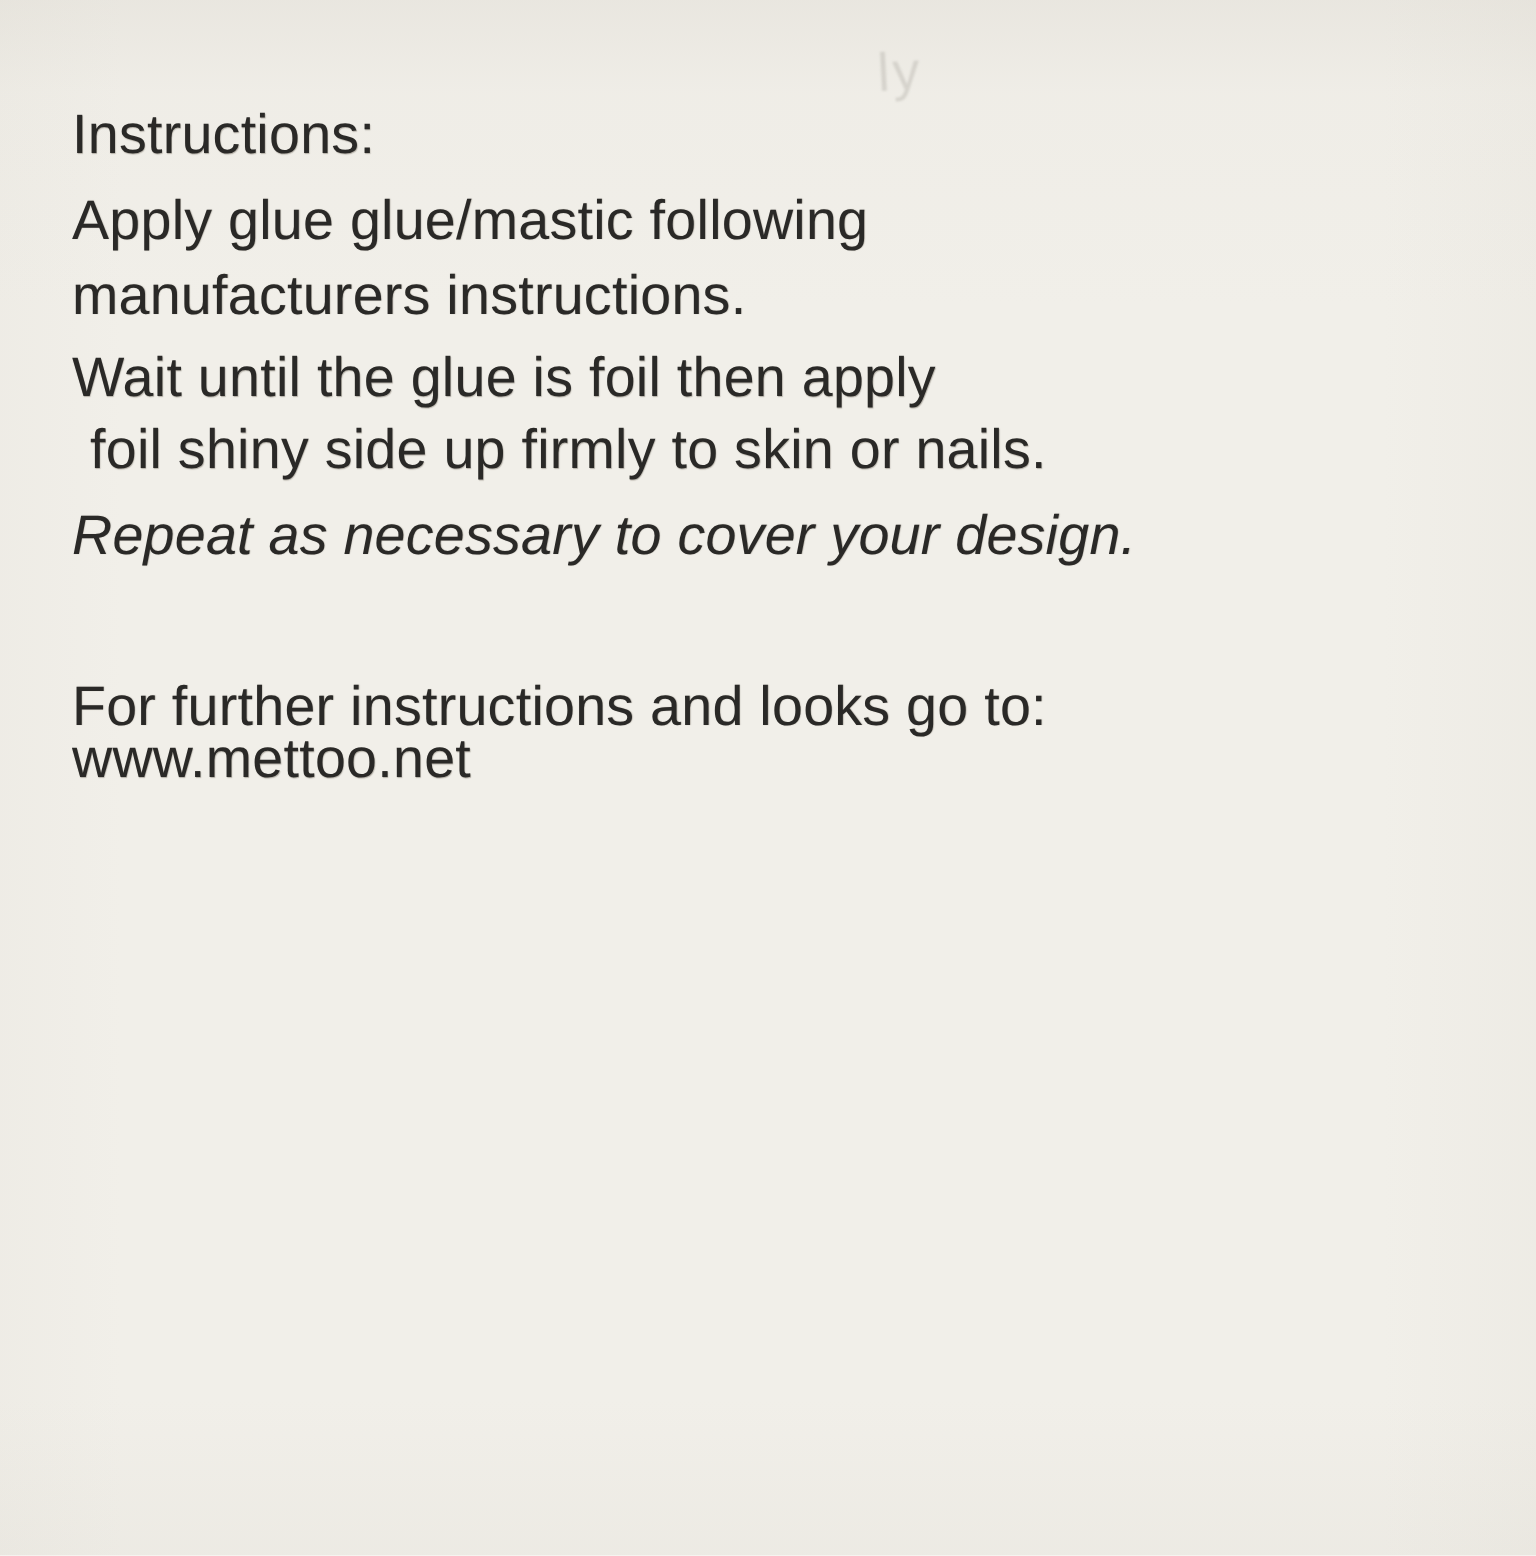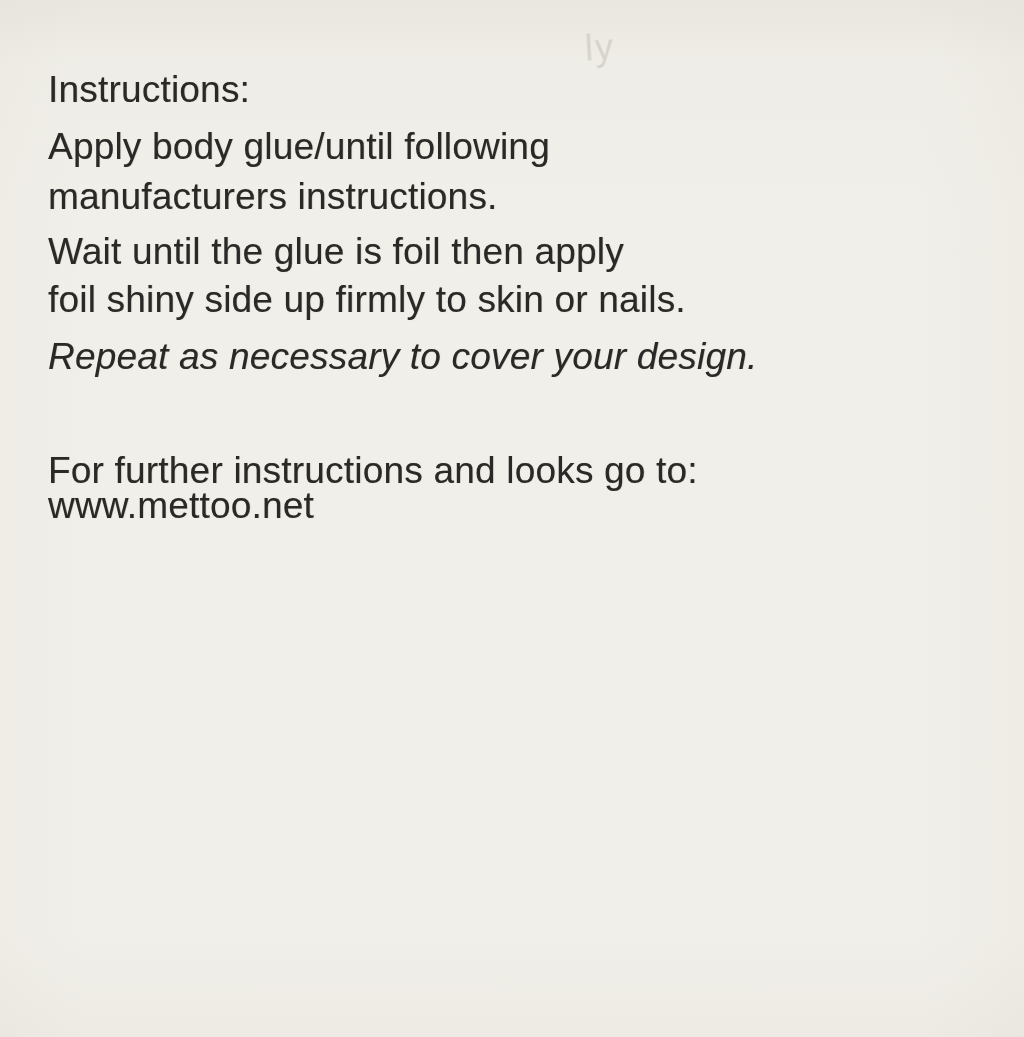--- a/index.html
+++ b/index.html
@@ -42,21 +42,21 @@
     color: var(--ink);
     letter-spacing: 0.2px;
     white-space: nowrap;
     text-shadow: 0.4px 0.4px 0.7px rgba(70, 60, 45, 0.35);
   }
   .bold { font-weight: normal; }
   .pos-heading      { top: 71px;  }
   .pos-apply-1      { top: 128px; }
   .pos-apply-2      { top: 178px; }
   .pos-wait-1       { top: 233px; }
-  .pos-wait-2       { top: 281px; }
+  .pos-wait-2       { top: 281px; margin-left: 12px; }
   .pos-repeat       { top: 338px; font-style: italic; }
   .pos-further      { top: 452px; }
   .pos-website      { top: 487px; }
   .pos-patent       { top: 600px; }
   .ghost-mark {
     position: absolute;
     left: 585px;
     top: 30px;
     font-size: 36px;
     color: var(--ghost);
@@ -69,21 +69,21 @@
 </style>
 </head>
 <body>
 
 <div class="label-photo">
 
   <span class="text-line ghost-mark">ly</span>
 
   <div class="text-line bold pos-heading">Instructions:</div>
 
-  <div class="text-line pos-apply-1">Apply body glue/until following</div>
+  <div class="text-line pos-apply-1">Apply glue glue/mastic following</div>
 
   <div class="text-line pos-apply-2">manufacturers instructions.</div>
 
   <div class="text-line pos-wait-1">Wait until the glue is foil then apply</div>
 
   <div class="text-line pos-wait-2">foil shiny side up firmly to skin or nails.</div>
 
   <div class="text-line pos-repeat">Repeat as necessary to cover your design.</div>
 
   <div class="text-line pos-further">For further instructions and looks go to:</div>

